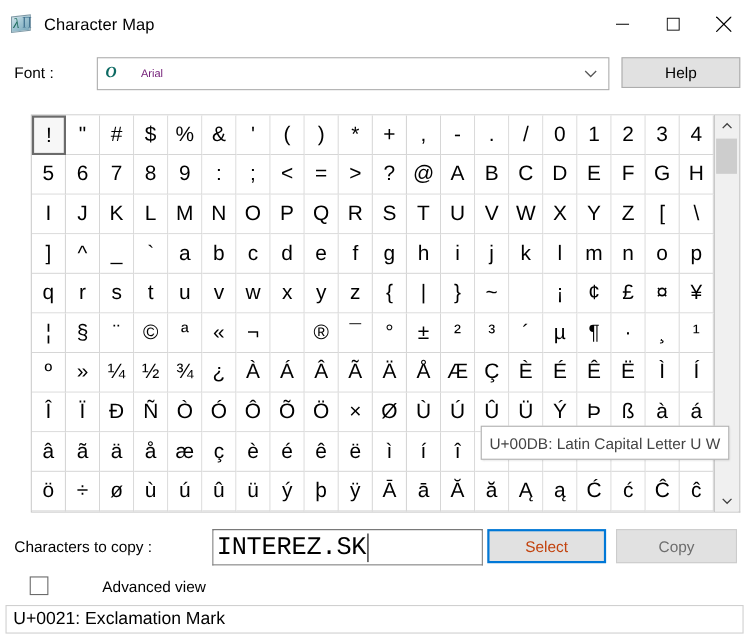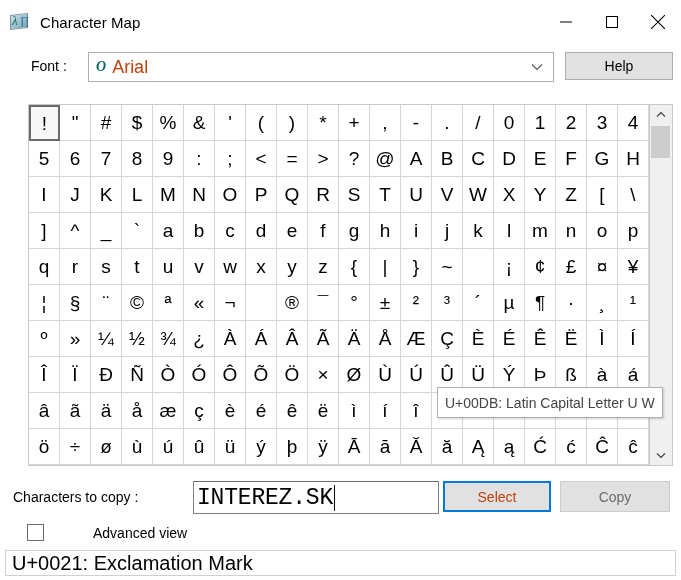--- a/index.html
+++ b/index.html
@@ -56,36 +56,36 @@
   }
   .win-btn svg { display: block; }
 
   
   .font-row {
     position: absolute; left: 0; top: 48px;
     width: 681px; height: 40px;
   }
   .font-label {
     position: absolute; left: 13px; top: 10px;
-    font-size: 14px; color: #000; margin-left: 18px;
+    font-size: 14px; color: #000;
   }
   .font-combo {
     position: absolute; left: 88px; top: 4px;
     width: 466px; height: 30px;
     background: #ffffff;
     border: 1px solid #adadad;
     display: flex; align-items: center;
   }
   .ot-icon {
     margin-left: 7px; margin-right: 6px;
     font-family: "Liberation Serif", serif;
     font-style: italic; font-weight: bold;
     font-size: 14px; color: #0d6a63;
   }
-  .font-name { font-size: 18px; color: #c2410c; }
+  .font-name { font-size: 10px; color: #701a75; margin-left: 16px; }
   .combo-arrow {
     position: absolute; right: 10px; top: 0; bottom: 0;
     display: flex; align-items: center;
   }
   .help-btn {
     position: absolute; left: 565px; top: 4px;
     width: 108px; height: 28px;
     background: #e1e1e1;
     border: 1px solid #adadad;
     display: flex; align-items: center; justify-content: center;
@@ -206,21 +206,21 @@
   .adv-label { font-size: 14px; color: #000; }
 
   
   .statusbar {
     position: absolute; left: 5px; top: 550px;
     width: 671px; height: 26px;
     background: #ffffff;
     border: 1px solid #d0d0d0;
     display: flex; align-items: center;
     padding-left: 6px;
-    font-size: 20px; color: #000;
+    font-size: 16px; color: #000;
   }
 </style>
 </head>
 <body>
 
 <div class="titlebar">
   <div class="app-icon">
     <div class="cube"></div>
     <div class="glyph-l">λ</div>
     <div class="glyph-r">∏</div>

